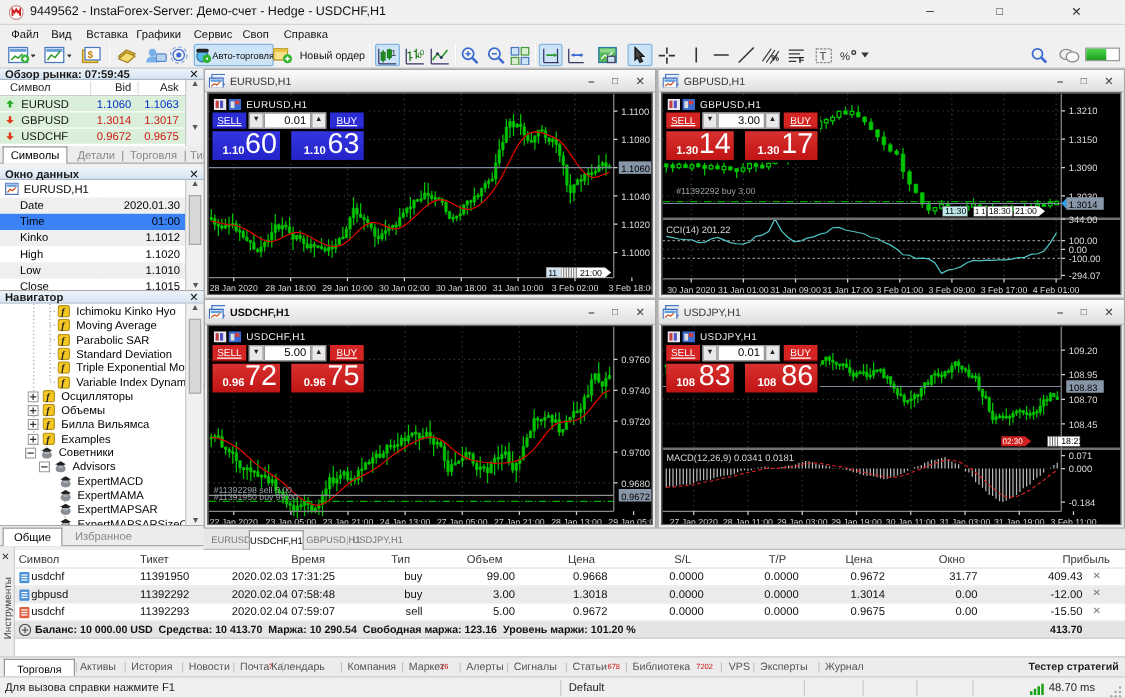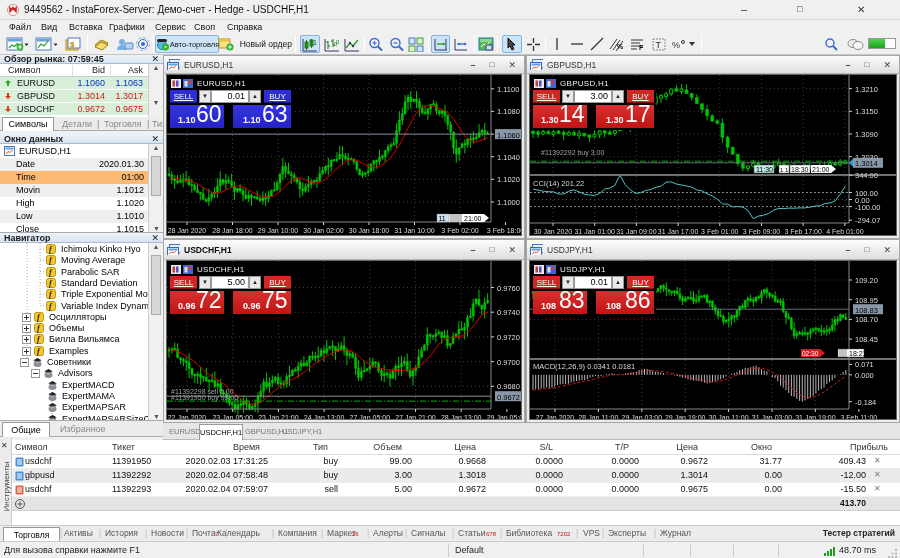--- a/index.html
+++ b/index.html
@@ -285,26 +285,26 @@
         <rect x="1.5" y="1.5" width="8" height="2" fill="#6aa0dc"></rect>
         <path d="M2 8l2-2.5 2 1L8.5 4" stroke="#d05020" fill="none"></path>
       </svg>
       <span class="abs" style="left:19px;top:2px;font-size:9px;color:#000">EURUSD,H1</span>
     </div>
     <div class="abs" style="left:80px;top:14px;width:1px;height:75px;background:#e4e4e4"></div>
     <div class="abs" style="left:0;top:14px;width:148px;height:13px;background:#efefef;font-size:9px">
       <span class="abs" style="left:16px;top:1px;color:#000">Date</span>
       <span class="abs" style="left:60px;top:1px;width:84px;text-align:right;color:#000">2020.01.30</span>
     </div>
-    <div class="abs" style="left:0;top:27px;width:148px;height:13px;background:#fdba74;font-size:9px">
+    <div class="abs" style="left:0;top:27px;width:148px;height:13px;background:#3b82f6;font-size:9px">
       <span class="abs" style="left:16px;top:1px;color:#000">Time</span>
       <span class="abs" style="left:60px;top:1px;width:84px;text-align:right;color:#000">01:00</span>
     </div>
     <div class="abs" style="left:0;top:40px;width:148px;height:13px;background:#efefef;font-size:9px">
-      <span class="abs" style="left:16px;top:1px;color:#000">Movin</span>
+      <span class="abs" style="left:16px;top:1px;color:#000">Kinko</span>
       <span class="abs" style="left:60px;top:1px;width:84px;text-align:right;color:#000">1.1012</span>
     </div>
     <div class="abs" style="left:0;top:53px;width:148px;height:13px;background:#fff;font-size:9px">
       <span class="abs" style="left:16px;top:1px;color:#000">High</span>
       <span class="abs" style="left:60px;top:1px;width:84px;text-align:right;color:#000">1.1020</span>
     </div>
     <div class="abs" style="left:0;top:66px;width:148px;height:13px;background:#efefef;font-size:9px">
       <span class="abs" style="left:16px;top:1px;color:#000">Low</span>
       <span class="abs" style="left:60px;top:1px;width:84px;text-align:right;color:#000">1.1010</span>
     </div>
@@ -996,20 +996,21 @@
       <span class="abs" style="left:596px;top:1px;width:100px;text-align:right">0.9675</span>
       <span class="abs" style="left:670px;top:1px;width:100px;text-align:right">0.00</span>
       <span class="abs" style="left:754px;top:1px;width:100px;text-align:right">-15.50</span>
       <span class="abs" style="left:862px;top:1px;color:#777;font-size:8px">✕</span>
     </div>
     <div class="abs" style="left:0;top:57px;width:888px;height:14px;background:#e4e4e4;border-bottom:1px solid #ccc;font-weight:bold;font-size:8.5px">
       <svg class="abs" style="left:3px;top:2px" width="10" height="10">
         <circle cx="5" cy="5" r="4.5" fill="none" stroke="#555"></circle>
         <path d="M2.5 5h5M5 2.5v5" stroke="#555"></path>
       </svg>
+      <span class="abs" style="left:16px;top:1px">Баланс: 10 000.00 USD&nbsp;&nbsp;Средства: 10 413.70&nbsp;&nbsp;Маржа: 10 290.54&nbsp;&nbsp;Свободная маржа: 123.16&nbsp;&nbsp;Уровень маржи: 101.20 %</span>
       <span class="abs" style="left:754px;top:1px;width:100px;text-align:right">413.70</span>
     </div>
   </div>
 <div class="abs" style="left:0;top:525px;width:900px;height:16px;background:#ececec;border-top:1px solid #ccc;font-size:8.5px;color:#555">
     <div class="abs" style="left:3px;top:1px;width:57px;height:15px;background:#fff;border:1px solid #999;border-bottom:none;color:#000;text-align:center;line-height:14px">Торговля</div>
     <span class="abs" style="left:64px;top:2px">Активы</span>
     <span class="abs" style="left:105px;top:2px">История</span>
     <span class="abs" style="left:151px;top:2px">Новости</span>
     <span class="abs" style="left:192px;top:2px">Почта</span>
     <span class="abs" style="left:215px;top:5px;color:#cc1111;font-size:6px">7</span>

